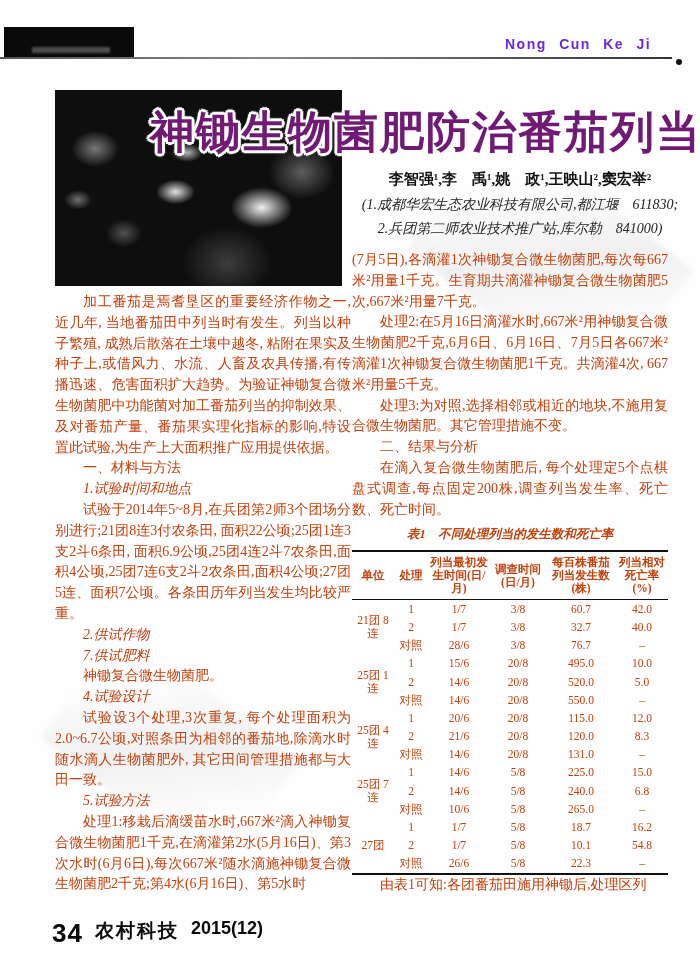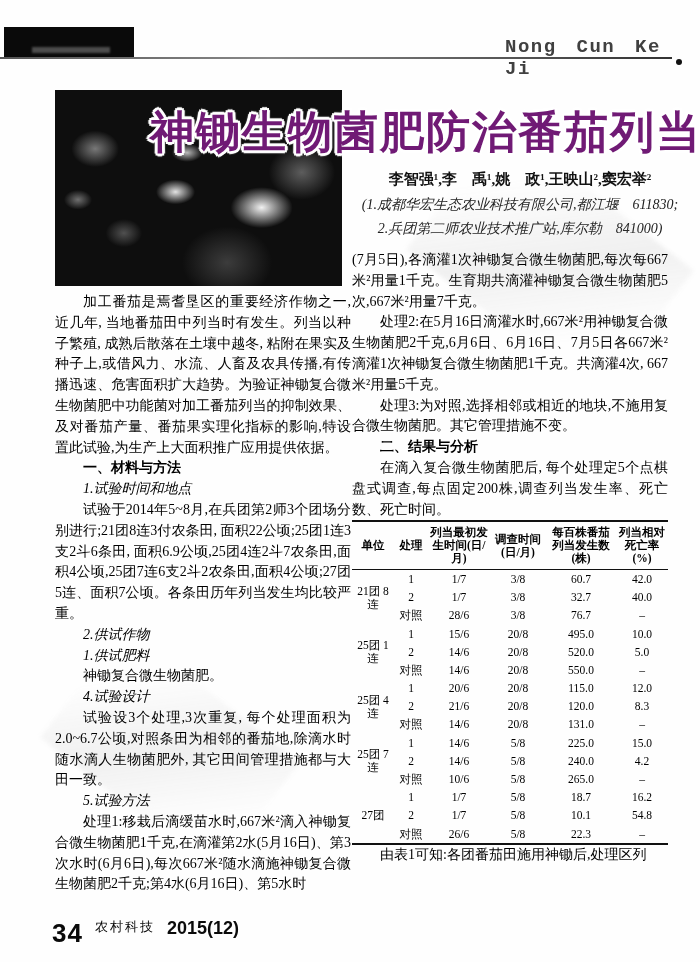--- a/index.html
+++ b/index.html
@@ -20,24 +20,24 @@
     background: #0a0a0a;
   }
   .masthead-smudge {
     position: absolute; left: 28px; bottom: 5px;
     width: 78px; height: 6px;
     background: rgba(200,200,200,0.35);
     filter: blur(1.2px);
   }
   .journal-header-text {
     position: absolute; left: 505px; top: 36px;
-    font-family: Liberation Mono, monospace;
-    font-weight: bold; font-size: 19px;
+    font-family: Liberation Sans, sans-serif;
+    font-weight: bold; font-size: 14px;
     letter-spacing: 1.5px; word-spacing: 7px;
-    color: #404040;
+    color: #6d28d9;
   }
   .header-rule {
     position: absolute; left: 0; top: 57px;
     width: 672px; height: 2px;
     background: linear-gradient(90deg, #555 0%, #888 40%, #333 100%);
   }
   .header-rule-dot {
     position: absolute; left: 676px; top: 59px;
     width: 6px; height: 6px; border-radius: 50%;
     background: #111;
@@ -74,26 +74,26 @@
     font-weight: bold; font-size: 15px; color: #111;
   }
   .affiliation-line-1, .affiliation-line-2 {
     position: absolute; left: 348px; width: 344px;
     text-align: center; font-style: italic;
     font-size: 14px; color: #222;
   }
   .affiliation-line-1 { top: 196px; }
   .affiliation-line-2 { top: 220px; }
   
-  .col { position: absolute; font-size: 14px; line-height: 20.8px; text-align: justify; color: #000000; }
+  .col { position: absolute; font-size: 14px; line-height: 20.8px; text-align: justify; color: #c2410c; }
   .col-left  { left: 55px;  top: 292px; width: 296px; }
   .col-right { left: 352px; top: 250px; width: 316px; }
   .para { text-indent: 2em; }
   .para-noindent { text-indent: 0; }
-  .sec-head { font-weight: bold; text-indent: 2em; }
+  .sec-head { font-weight: normal; text-indent: 2em; }
   .sub-head { font-style: italic; text-indent: 2em; font-weight: 500; }
   
   .table-caption {
     text-align: center; font-weight: bold; font-style: italic;
     font-size: 12.5px; margin: 4px 0 5px 0; text-indent: 0;
   }
   table.results {
     width: 100%; border-collapse: collapse;
     font-size: 11.5px; text-align: center; line-height: 13px;
     border-top: 2px solid #111; border-bottom: 2px solid #111;
@@ -110,21 +110,21 @@
   table.results .c-count { width: 70px; }
   table.results .c-death { width: 52px; }
   .after-table { }
   
   .footer {
     position: absolute; left: 52px; top: 918px;
     display: flex; align-items: flex-start; gap: 12px;
     font-family: "Liberation Sans", sans-serif; color: #0a0a0a;
   }
   .footer-page-number { font-size: 26px; font-weight: 900; letter-spacing: 1px; }
-  .footer-journal-name { font-size: 13px; font-weight: 400; letter-spacing: 2px; }
+  .footer-journal-name { font-size: 19px; font-weight: 700; letter-spacing: 2px; }
   .footer-issue { font-size: 18px; font-weight: 900; }
   
   .scan-streak {
     position: absolute; pointer-events: none;
     background: linear-gradient(135deg, rgba(0,0,0,0) 20%, rgba(120,120,120,0.10) 50%, rgba(0,0,0,0) 80%);
     transform: rotate(38deg); filter: blur(2px);
   }
   .streak-1 { left: 430px; top: 180px; width: 240px; height: 160px; }
   .streak-2 { left: 60px;  top: 680px; width: 220px; height: 140px; }
 </style>
@@ -148,35 +148,36 @@
 
   <div class="scan-streak streak-1"></div>
   <div class="scan-streak streak-2"></div>
 
   <div class="col col-left">
     <p class="para">加工番茄是焉耆垦区的重要经济作物之一,近几年, 当地番茄田中列当时有发生。列当以种子繁殖, 成熟后散落在土壤中越冬, 粘附在果实及种子上,或借风力、水流、人畜及农具传播,有传播迅速、危害面积扩大趋势。为验证神锄复合微生物菌肥中功能菌对加工番茄列当的抑制效果、及对番茄产量、番茄果实理化指标的影响,特设置此试验,为生产上大面积推广应用提供依据。</p>
     <p class="sec-head">一、材料与方法</p>
     <p class="sub-head">1.试验时间和地点</p>
     <p class="para">试验于2014年5~8月,在兵团第2师3个团场分别进行;21团8连3付农条田, 面积22公顷;25团1连3支2斗6条田, 面积6.9公顷,25团4连2斗7农条田,面积4公顷,25团7连6支2斗2农条田,面积4公顷;27团5连、面积7公顷。各条田历年列当发生均比较严重。</p>
     <p class="sub-head">2.供试作物</p>
-    <p class="sub-head">1.供试肥料</p>
+    <p class="sub-head">7.供试肥料</p>
     <p class="para">神锄复合微生物菌肥。</p>
     <p class="sub-head">4.试验设计</p>
     <p class="para">试验设3个处理,3次重复, 每个处理面积为2.0~6.7公顷,对照条田为相邻的番茄地,除滴水时随水滴人生物菌肥外, 其它田间管理措施都与大田一致。</p>
     <p class="sub-head">5.试验方法</p>
     <p class="para">处理1:移栽后滴缓苗水时,667米²滴入神锄复合微生物菌肥1千克,在滴灌第2水(5月16日)、第3次水时(6月6日),每次667米²随水滴施神锄复合微生物菌肥2千克;第4水(6月16日)、第5水时</p>
   </div>
 
   <div class="col col-right">
     <p class="para-noindent">(7月5日),各滴灌1次神锄复合微生物菌肥,每次每667米²用量1千克。生育期共滴灌神锄复合微生物菌肥5次,667米²用量7千克。</p>
     <p class="para">处理2:在5月16日滴灌水时,667米²用神锄复合微生物菌肥2千克,6月6日、6月16日、7月5日各667米²滴灌1次神锄复合微生物菌肥1千克。共滴灌4次, 667米²用量5千克。</p>
     <p class="para">处理3:为对照,选择相邻或相近的地块,不施用复合微生物菌肥。其它管理措施不变。</p>
     <p class="sec-head">二、结果与分析</p>
     <p class="para">在滴入复合微生物菌肥后, 每个处理定5个点棋盘式调查,每点固定200株,调查列当发生率、死亡数、死亡时间。</p>
 
+    <p class="table-caption">表1　不同处理列当的发生数和死亡率</p>
 
     <table class="results">
       <thead>
         <tr>
           <th class="unit-cell">单位</th>
           <th class="c-treat">处理</th>
           <th class="c-first">列当最初发生时间(日/月)</th>
           <th class="c-survey">调查时间(日/月)</th>
           <th class="c-count">每百株番茄列当发生数(株)</th>
           <th class="c-death">列当相对死亡率(%)</th>
@@ -255,21 +256,21 @@
             <td>14/6</td>
             <td>5/8</td>
             <td>225.0</td>
             <td>15.0</td>
           </tr>
           <tr>
             <td>2</td>
             <td>14/6</td>
             <td>5/8</td>
             <td>240.0</td>
-            <td>4.2</td>
+            <td>6.8</td>
           </tr>
           <tr>
             <td>对照</td>
             <td>10/6</td>
             <td>5/8</td>
             <td>265.0</td>
             <td>–</td>
           </tr>
           <tr>
             <td rowspan="3" class="unit-cell">27团</td>

